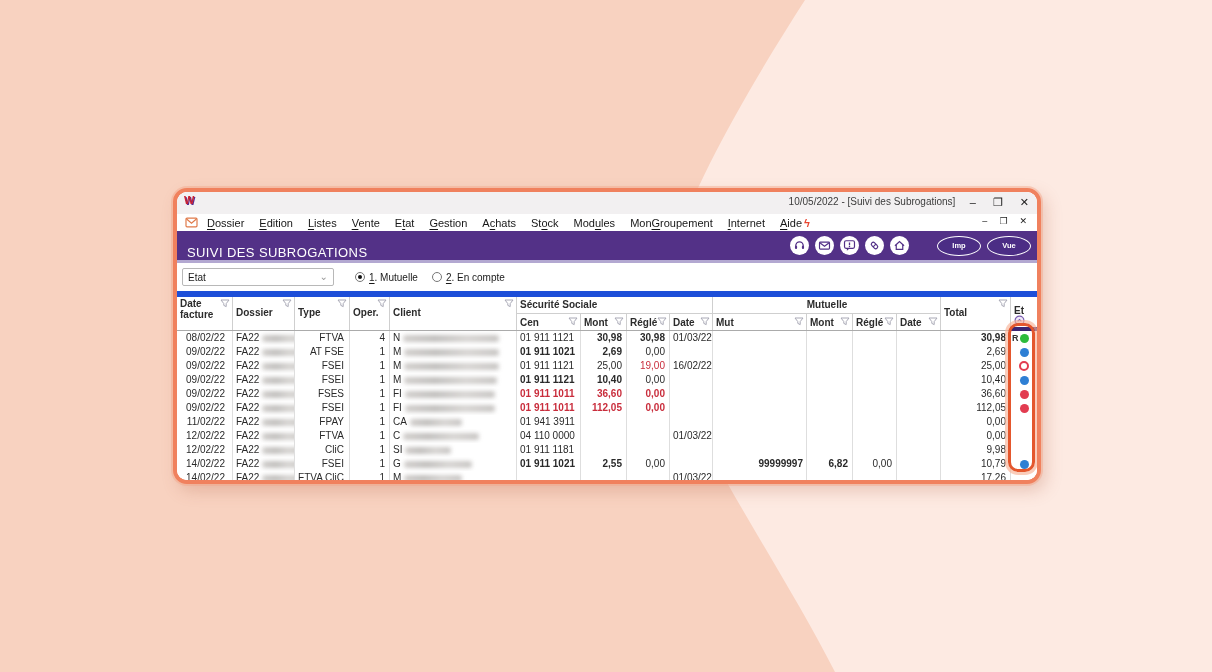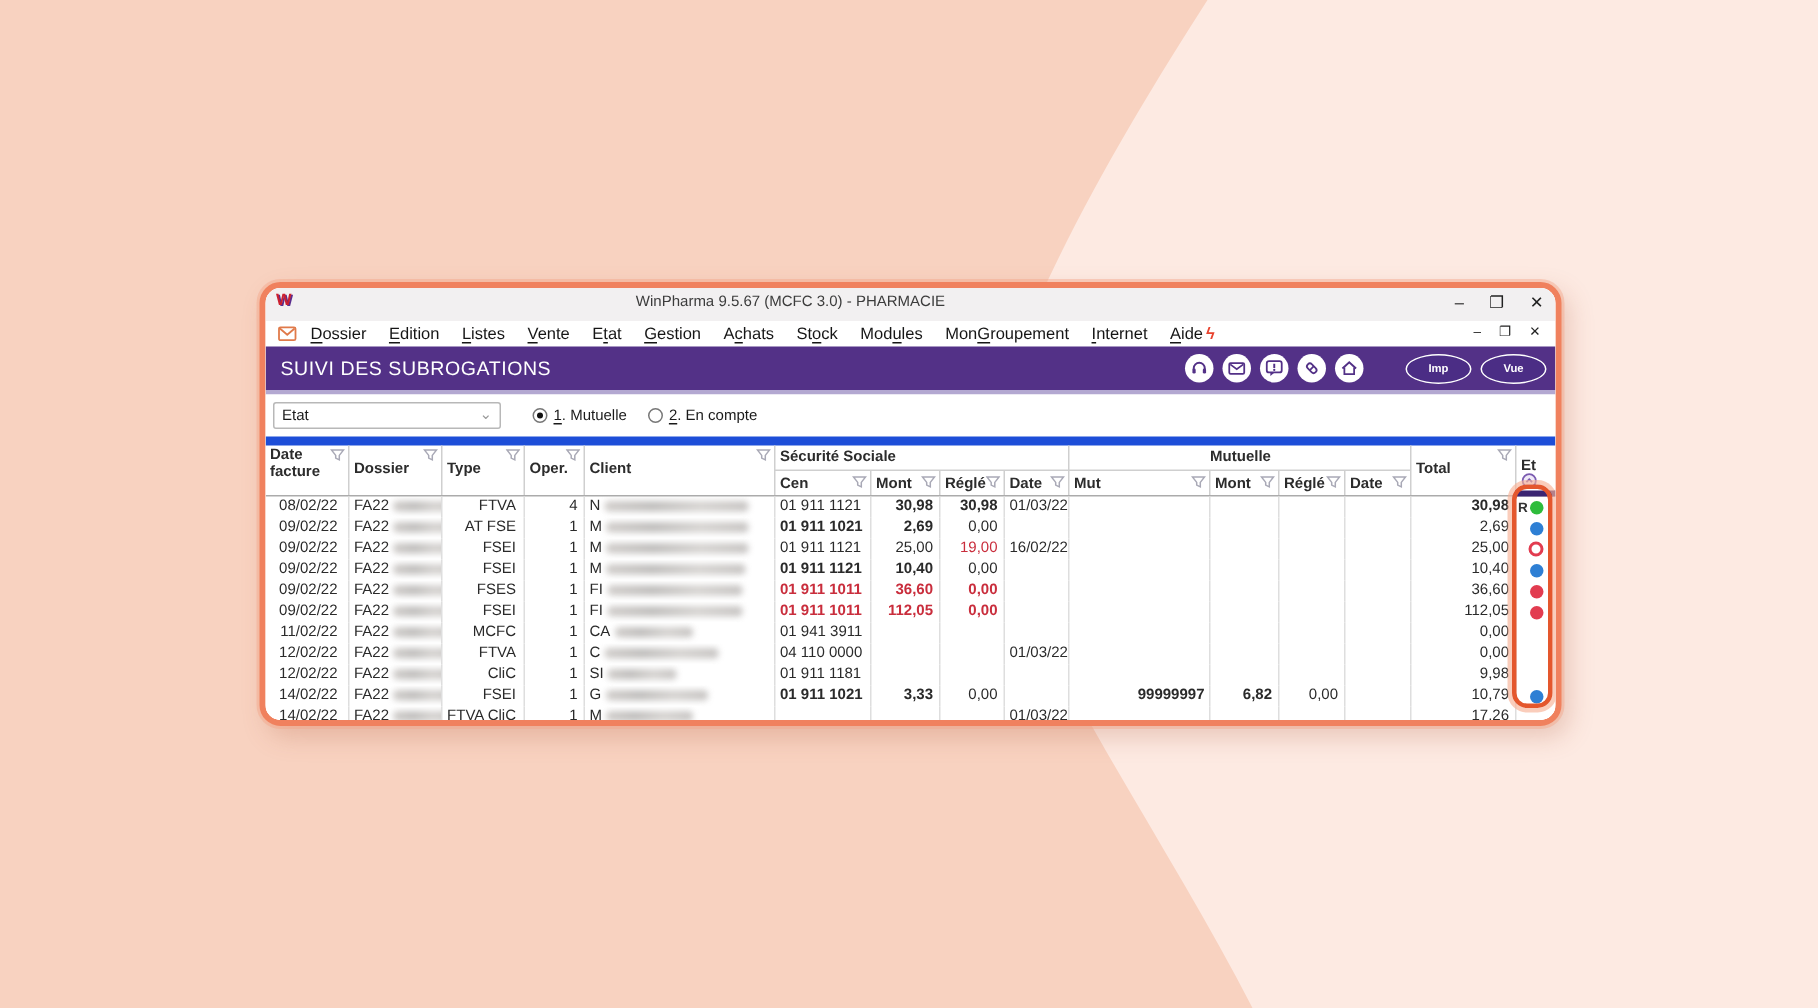--- a/index.html
+++ b/index.html
@@ -27,21 +27,21 @@
 
   
   .menubar { position:relative; height:17px; background:#fff; display:flex; align-items:center; font-size:11px; color:#161616; }
   .mailmenu-icon { margin:0 9px 0 8px; display:flex; }
   .mi { margin-right:15px; cursor:default; white-space:nowrap; }
   .mi u { text-underline-offset:1.5px; }
   .bolt { color:#e8432e; font-weight:bold; margin-left:2px; }
   .mdi-controls { position:absolute; right:10px; top:2px; display:flex; gap:12px; font-size:9px; color:#222; }
 
   
-  .banner { position:relative; height:29px; background:var(--accent); display:flex; align-items:center; color:#fff; }
+  .banner { position:relative; height:29px; background:var(--accent); display:flex; align-items:flex-end; color:#fff; }
   .banner-title { font-size:13px; letter-spacing:.4px; padding-left:10px; }
   .banner-right { position:absolute; right:6px; top:0; height:29px; display:flex; align-items:center; gap:6px; }
   .bicon { width:19px; height:19px; border-radius:50%; background:#fff; display:flex; align-items:center; justify-content:center; cursor:default; }
   .bicon svg { width:13px; height:13px; }
   .bspacer { width:16px; }
   .bbtn { width:44px; height:20px; border-radius:50%; background:#4b2d85; border:1.5px solid #fff; color:#fff;
           font-size:7.5px; font-weight:bold; display:flex; align-items:center; justify-content:center; cursor:default; }
   .banner-strip { height:3px; background:#b3a8d1; }
 
   
@@ -108,21 +108,21 @@
   </svg>
 
   <div class="window">
     <div class="win-inner">
 
       <div class="titlebar">
         <span class="logo">
             <span class="w1">W</span>
             <span class="w2">W</span>
           </span>
-        <span class="tb-title">WinPharma 9.5.67  (MCFC 3.0) - PHARMACIE</span>
+        <span class="tb-doc">10/05/2022 - [Suivi des Subrogations]</span>
         <span class="tb-controls">
           <span>–</span>
           <span>❐</span>
           <span>✕</span>
         </span>
       </div>
 
       <div class="menubar">
         <span class="mailmenu-icon">
           <svg width="13" height="11" viewBox="0 0 13 11">
@@ -428,21 +428,21 @@
               <div class="td c-num c-total">112,05</div>
               <div class="td c-et">
                 <span class="etl"></span>
                 <span class="dot" style="background: rgb(226, 60, 80);"></span>
                 <span class="etr"></span>
               </div>
             </div>
             <div class="tr">
               <div class="td c-date">11/02/22</div>
               <div class="td c-dossier"><span>FA22</span><span class="blur" style="width: 40px;"></span></div>
-              <div class="td c-type">MCFC</div>
+              <div class="td c-type">FPAY</div>
               <div class="td c-oper">1</div>
               <div class="td c-client"><span>CA</span><span class="blur" style="width: 52px;"></span></div>
               <div class="td c-cen">01 941 3911</div>
               <div class="td c-num"></div>
               <div class="td c-num"></div>
               <div class="td c-sdate"></div>
               <div class="td c-mut"></div>
               <div class="td c-num"></div>
               <div class="td c-num"></div>
               <div class="td c-sdate"></div>
@@ -492,21 +492,21 @@
                 <span class="etr"></span>
               </div>
             </div>
             <div class="tr">
               <div class="td c-date">14/02/22</div>
               <div class="td c-dossier"><span>FA22</span><span class="blur" style="width: 40px;"></span></div>
               <div class="td c-type">FSEI</div>
               <div class="td c-oper">1</div>
               <div class="td c-client"><span>G</span><span class="blur" style="width: 68px;"></span></div>
               <div class="td c-cen bold">01 911 1021</div>
-              <div class="td c-num bold">3,33</div>
+              <div class="td c-num bold">2,55</div>
               <div class="td c-num">0,00</div>
               <div class="td c-sdate"></div>
               <div class="td c-mut bold">99999997</div>
               <div class="td c-num bold">6,82</div>
               <div class="td c-num">0,00</div>
               <div class="td c-sdate"></div>
               <div class="td c-num c-total">10,79</div>
               <div class="td c-et">
                 <span class="etl"></span>
                 <span class="dot" style="background: rgb(46, 127, 212);"></span>

